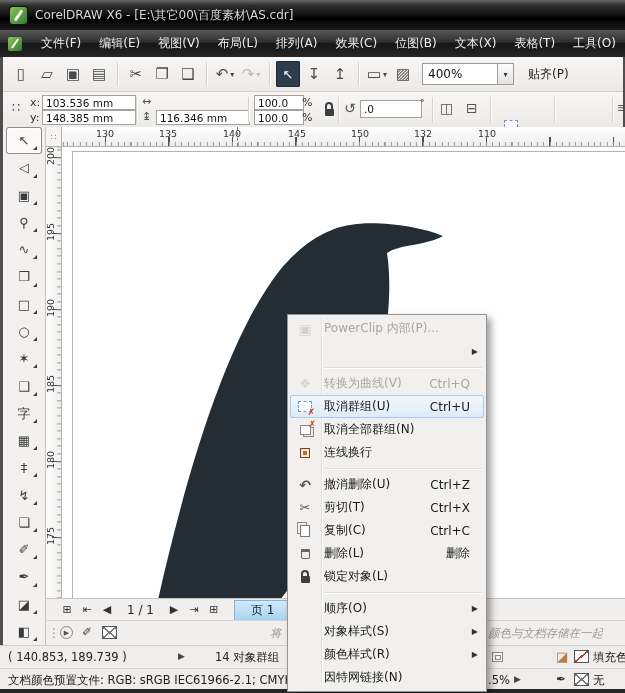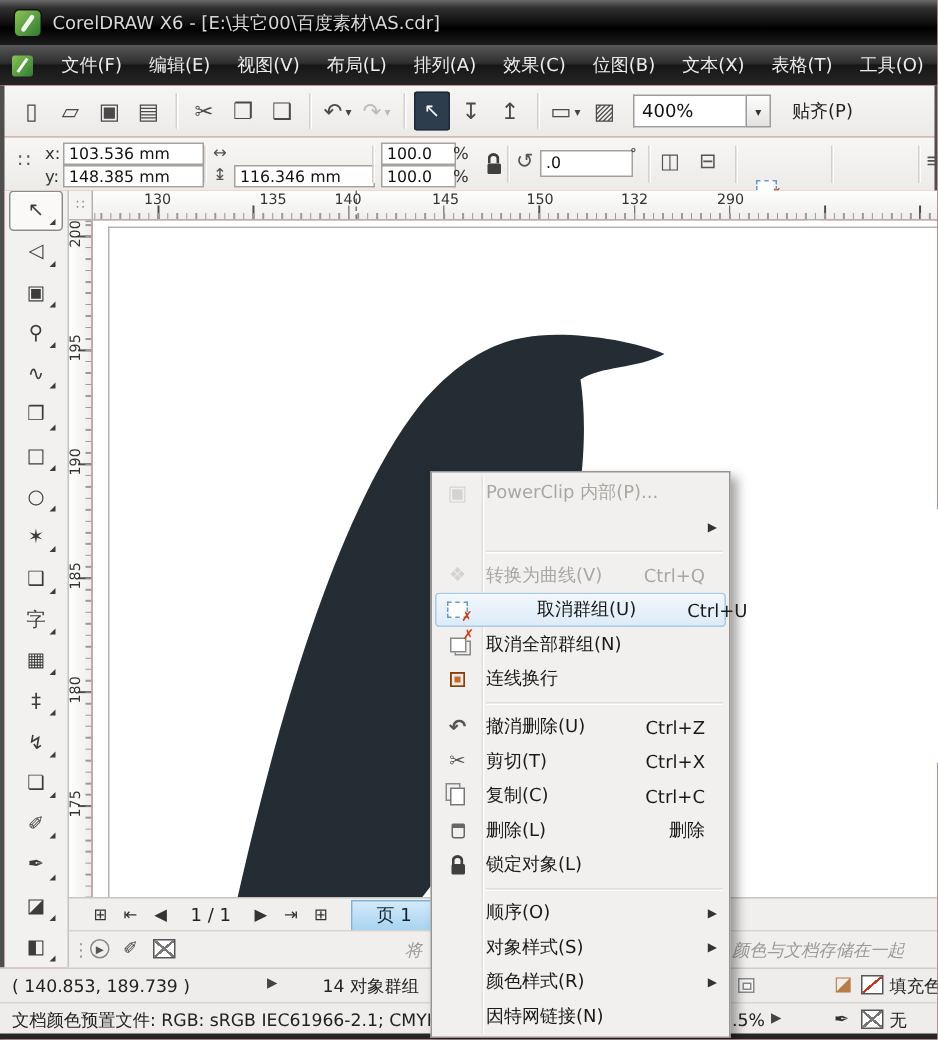--- a/index.html
+++ b/index.html
@@ -1,16 +1,16 @@
 <!DOCTYPE html>
 <html><head>
 <meta charset="utf-8">
 <style>
   html,body{margin:0;padding:0;background:#888;}
-  #app{position:relative;width:625px;height:693px;overflow:hidden;background:#ef4444;
+  #app{position:relative;width:625px;height:693px;overflow:hidden;background:#701a75;
        font-family:"DejaVu Sans","Liberation Sans",sans-serif;font-size:12px;color:#1a1a1a;
        -webkit-user-select:none;user-select:none;}
 
   
   .titlebar{position:absolute;left:0;top:0;width:625px;height:30px;
     background:linear-gradient(#6a6a6a 0%,#2f2f2f 18%,#101010 50%,#000 62%,#1c1c1c 100%);
     display:flex;align-items:center;}
   .app-icon{width:17px;height:17px;margin:0 8px 0 10px;border-radius:3px;
     background:linear-gradient(135deg,#8cc455,#2f7a33);position:relative;box-shadow:0 0 0 1px #111;}
   .app-icon::after{content:"";position:absolute;left:7px;top:2px;width:3px;height:13px;background:#f2f7ee;
@@ -132,21 +132,21 @@
   
   .context-menu{position:absolute;left:287px;top:314px;width:200px;background:#f1f0ee;
     border:1px solid #979593;box-shadow:4px 4px 7px rgba(0,0,0,.38);padding:2px;box-sizing:border-box;z-index:100;}
   .context-menu::before{content:"";position:absolute;left:33px;top:2px;bottom:2px;width:1px;background:#e3e1df;}
   .context-menu::after{content:"";position:absolute;left:34px;top:2px;bottom:2px;width:1px;background:#fbfbfa;}
   .menu-item{position:relative;height:23px;display:flex;align-items:center;padding:0 4px 0 2px;box-sizing:border-box;z-index:2;}
   .menu-item[data-sep]{margin-bottom:9px;}
   .menu-item[data-sep]::after{content:"";position:absolute;left:34px;right:2px;bottom:-5px;height:1px;
     background:#e0deda;box-shadow:0 1px 0 #fff;}
   .menu-item[data-state="highlight"]{background:linear-gradient(#f3f8fd,#dcebf8);
-    box-shadow:inset 0 0 0 1px #a9c9e8;border-radius:3px;gap:34px;}
+    box-shadow:inset 0 0 0 1px #a9c9e8;border-radius:3px;}
   .menu-item[data-state="disabled"] .mi-label,
   .menu-item[data-state="disabled"] .mi-shortcut{color:#aaa7a3;}
   .menu-item[data-state="disabled"] .mi-icon{opacity:.45;filter:grayscale(1);}
   .mi-icon{width:22px;height:16px;flex:0 0 22px;margin:0 8px 0 2px;display:flex;align-items:center;justify-content:center;
     position:relative;font-size:13px;color:#555;}
   .mi-label{font-size:12px;color:#1a1a1a;white-space:nowrap;flex:1;}
   .mi-shortcut{font-size:12px;color:#1a1a1a;white-space:nowrap;margin-right:10px;}
   .mi-arrow{display:none;position:absolute;right:6px;font-size:8px;color:#333;}
   .menu-item[data-sub] .mi-arrow{display:block;}
 
@@ -422,31 +422,31 @@
         <span class="tool-glyph">◧</span>
       </div>
     </div>
 
   <div class="ruler-corner">∷</div>
   <div class="hruler">
     <div class="hr-marker"></div>
 
       <span class="hr-num" style="left: 43px; text-align: right;">130</span>
 
-      <span class="hr-num" style="left: 120px; text-align: right;">135</span>
+      <span class="hr-num" style="left: 106px; text-align: right;">135</span>
 
       <span class="hr-num" style="left: 170px;">140</span>
 
       <span class="hr-num" style="left: 235px;">145</span>
 
       <span class="hr-num" style="left: 298px;">150</span>
 
       <span class="hr-num" style="left: 361px;">132</span>
 
-      <span class="hr-num" style="left: 425px;">290</span>
+      <span class="hr-num" style="left: 425px;">110</span>
     </div>
   <div class="vruler">
 
       <span class="vr-num" style="top: 10px;">200</span>
 
       <span class="vr-num" style="top: 86px;">195</span>
 
       <span class="vr-num" style="top: 162px;">190</span>
 
       <span class="vr-num" style="top: 238px;">185</span>

